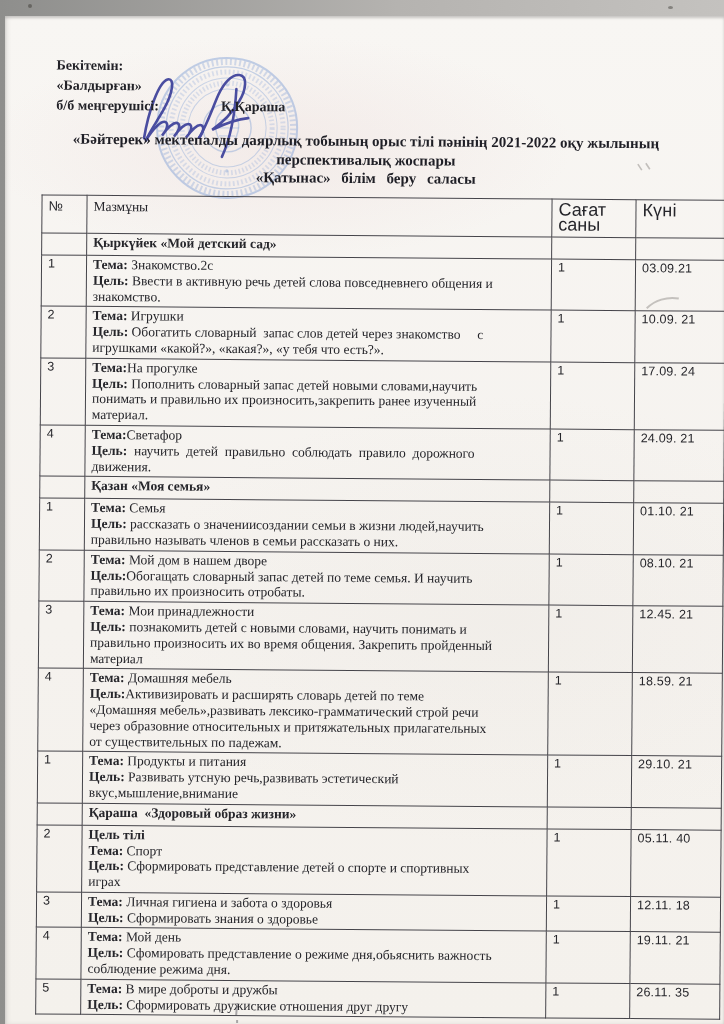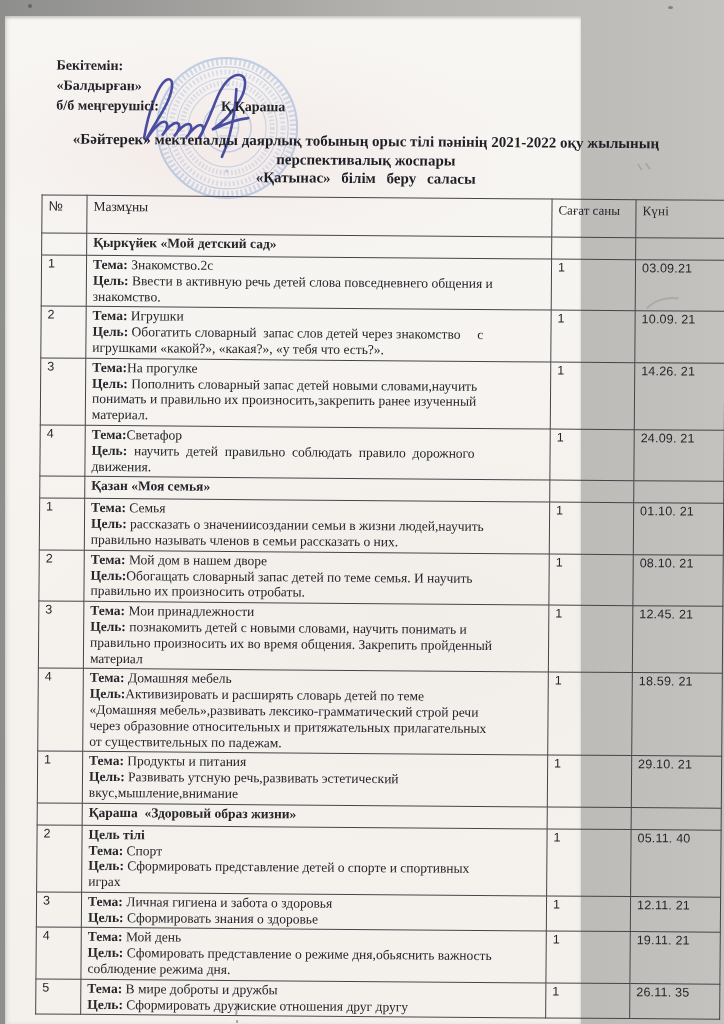--- a/index.html
+++ b/index.html
@@ -2,21 +2,21 @@
 <html><head>
 <meta charset="utf-8">
 <style>
   html,body{margin:0;padding:0;}
   body{
     width:724px;height:1024px;position:relative;overflow:hidden;
     background:linear-gradient(90deg,#8e8e8c,#b5b3b0 55%,#c4c2bf);
     font-family:"Liberation Serif", serif;
   }
   .paper{
-    position:absolute;left:5px;top:16px;width:576px;height:1008px;
+    position:absolute;left:5px;top:16px;width:719px;height:1008px;
     background:
       radial-gradient(ellipse 420px 160px at 38% 13%, rgba(233,210,210,0.30), transparent 70%),
       radial-gradient(ellipse 500px 300px at 70% 60%, rgba(230,226,220,0.25), transparent 75%),
       linear-gradient(180deg,#f8f6f3,#f5f2ee 60%,#f4f1ec);
     box-shadow:inset 0 2px 3px rgba(0,0,0,0.18), inset 3px 0 4px rgba(0,0,0,0.07);
   }
   .content{
     position:absolute;left:0;top:0;width:724px;height:1008px;
     transform:rotate(0.45deg);transform-origin:360px 0;
     color:#26262b;
@@ -41,21 +41,21 @@
   }
   table.plan td{
     border:1px solid #45444a;vertical-align:top;
     padding:1px 4px 2px 6px;overflow:hidden;
   }
   td.c-num{width:34px;font-family:"Liberation Sans",sans-serif;font-size:12.5px;padding-left:5px;}
   td.c-content{width:454px;white-space:pre-wrap;}
   td.c-hours{width:73px;font-family:"Liberation Sans",sans-serif;font-size:12.5px;padding-left:8px;}
   td.c-date{width:79px;font-family:"Liberation Sans",sans-serif;font-size:12.5px;letter-spacing:0.2px;padding-left:9px;}
   tr.header-row td{font-size:13.5px;line-height:15px;padding-top:3px;padding-bottom:2px;height:32px;}
-  tr.header-row td.c-hours,tr.header-row td.c-date{font-family:Liberation Serif, serif;font-size:13px;}
+  tr.header-row td.c-hours,tr.header-row td.c-date{font-family:Liberation Sans, sans-serif;font-size:18px;}
   tr.section-row td{height:18px;}
   td.section-title{font-weight:bold;}
   td.indent{padding-left:13px;}
   .mark{position:absolute;}
 </style>
 </head>
 <body>
 
 <div class="paper">
   <div class="content">
@@ -132,21 +132,21 @@
             <td class="c-hours">1</td>
             <td class="c-date">10.09. 21</td>
           </tr>
           <tr>
             <td class="c-num">3</td>
             <td class="c-content"><b>Тема:</b>На прогулке
 <b>Цель:</b> Пополнить словарный запас детей новыми словами,научить
 понимать и правильно их произносить,закрепить ранее изученный
 материал.</td>
             <td class="c-hours">1</td>
-            <td class="c-date">14.26. 21</td>
+            <td class="c-date">17.09. 24</td>
           </tr>
           <tr>
             <td class="c-num">4</td>
             <td class="c-content"><b>Тема:</b>Светафор
 <b>Цель:</b>  научить  детей  правильно  соблюдать  правило  дорожного
 движения.</td>
             <td class="c-hours">1</td>
             <td class="c-date">24.09. 21</td>
           </tr>
           <tr class="section-row">
@@ -211,21 +211,21 @@
 <b>Цель:</b> Сформировать представление детей о спорте и спортивных
 играх</td>
             <td class="c-hours">1</td>
             <td class="c-date">05.11. 40</td>
           </tr>
           <tr>
             <td class="c-num">3</td>
             <td class="c-content"><b>Тема:</b> Личная гигиена и забота о здоровья
 <b>Цель:</b> Сформировать знания о здоровье</td>
             <td class="c-hours">1</td>
-            <td class="c-date">12.11. 21</td>
+            <td class="c-date">12.11. 18</td>
           </tr>
           <tr>
             <td class="c-num">4</td>
             <td class="c-content"><b>Тема:</b> Мой день
 <b>Цель:</b> Сфомировать представление о режиме дня,обьяснить важность
 соблюдение режима дня.</td>
             <td class="c-hours">1</td>
             <td class="c-date">19.11. 21</td>
           </tr>
           <tr>

